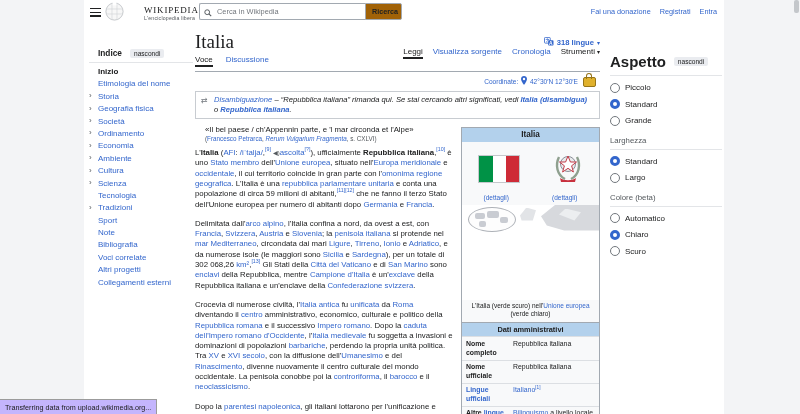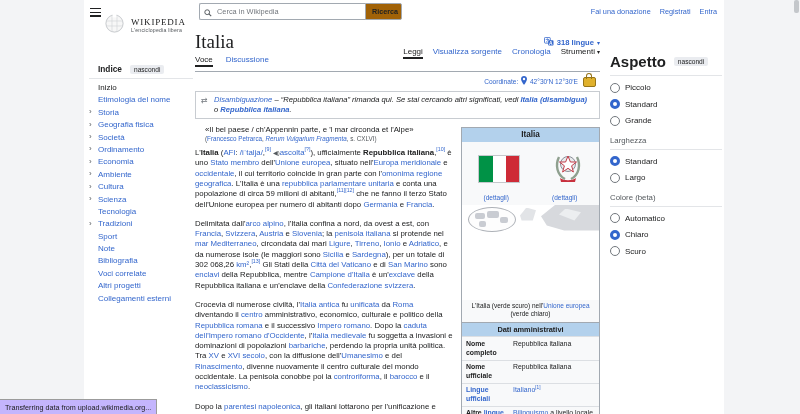--- a/index.html
+++ b/index.html
@@ -4,46 +4,46 @@
 <style>
   html,body{margin:0;padding:0;background:#eceef1;}
   .page{position:relative;width:800px;height:414px;overflow:hidden;background:#f3f4f6;
         font-family:"Liberation Sans","DejaVu Sans",sans-serif;color:#202122;
         -webkit-font-smoothing:antialiased;}
   .content{position:absolute;left:84px;top:0;width:640px;height:414px;background:#ffffff;}
 
   
   .hamburger{position:absolute;left:6px;top:8px;width:11px;height:9px;cursor:pointer;}
   .hamburger i{display:block;height:1.4px;background:#202122;margin-bottom:2.2px;}
-  .logo{position:absolute;left:21px;top:14px;display:flex;align-items:center;gap:7px;}
+  .logo{position:absolute;left:21px;top:2px;display:flex;align-items:center;gap:20px;}
   .logo-text{line-height:1;}
   .logo-title{font-family:"Liberation Serif","DejaVu Serif",serif;font-size:9px;letter-spacing:.8px;color:#202122;}
   .logo-tagline{font-size:5.2px;color:#54595d;margin-top:1.5px;letter-spacing:.2px;}
   .search{position:absolute;left:115px;top:3px;display:flex;height:17px;box-sizing:border-box;}
   .search-box{display:flex;align-items:center;gap:3px;width:166px;border:1px solid #a2a9b1;
               border-right:none;border-radius:2px 0 0 2px;background:#fff;padding:0 4px;box-sizing:border-box;}
   .search-box input{border:none;outline:none;flex:1;font-size:7.4px;color:#202122;
                     font-family:"Liberation Sans","DejaVu Sans",sans-serif;background:transparent;min-width:0;}
   .search-box input::placeholder{color:#72777d;}
   .search-btn{width:37px;border:1px solid #a2a9b1;border-radius:0 2px 2px 0;background:#a16207;
               font-weight:bold;font-size:7.2px;color:#202122;
               font-family:"Liberation Sans","DejaVu Sans",sans-serif;cursor:pointer;}
   .header-links{position:absolute;right:7px;top:7px;display:flex;gap:9px;font-size:7.3px;margin-left:8px;}
   .header-links span{color:#3366cc;cursor:pointer;}
 
   
-  .sidebar{position:absolute;left:5px;top:64px;width:104px;}
+  .sidebar{position:absolute;left:5px;top:48px;width:104px;}
   .sb-head{display:flex;align-items:center;gap:8px;padding:0 0 4px 9px;border-bottom:1px solid #e3e5e8;}
   .sb-title{font-weight:bold;font-size:8.3px;}
   .pill{background:#eaecf0;border-radius:2px;padding:1px 4px;font-size:6.6px;color:#202122;cursor:pointer;}
   .sb-list{margin-top:5px;}
   .sb-item{position:relative;padding-left:9px;margin-bottom:3.8px;font-size:8px;line-height:8.6px;cursor:pointer;}
   .sb-item .chev{position:absolute;left:0;top:-0.5px;color:#54595d;font-size:8px;}
   .sb-item .sb-label{color:#3366cc;}
-  .sb-item.active .sb-label{color:#202122;font-weight:normal;text-align:center;}
+  .sb-item.active .sb-label{color:#202122;font-weight:bold;text-align:center;}
 
   
   .main{position:absolute;left:111px;top:30px;width:405px;}
   .title-row{display:flex;justify-content:space-between;align-items:center;height:24px;}
   .page-title{font-family:"Liberation Serif","DejaVu Serif",serif;font-size:19px;font-weight:normal;margin:0;}
   .langs{display:flex;align-items:center;gap:3px;color:#3366cc;font-weight:bold;font-size:7.6px;cursor:pointer;}
   .langs .caret{font-size:6px;color:#3366cc;}
   .tabbar{position:relative;height:15px;border-bottom:1px solid #a2a9b1;font-size:8px;margin-top:2px;}
   .tabs-left{position:absolute;left:0;bottom:4px;display:flex;gap:13px;}
   .tabs-right{position:absolute;right:0;bottom:12px;display:flex;gap:10px;}

